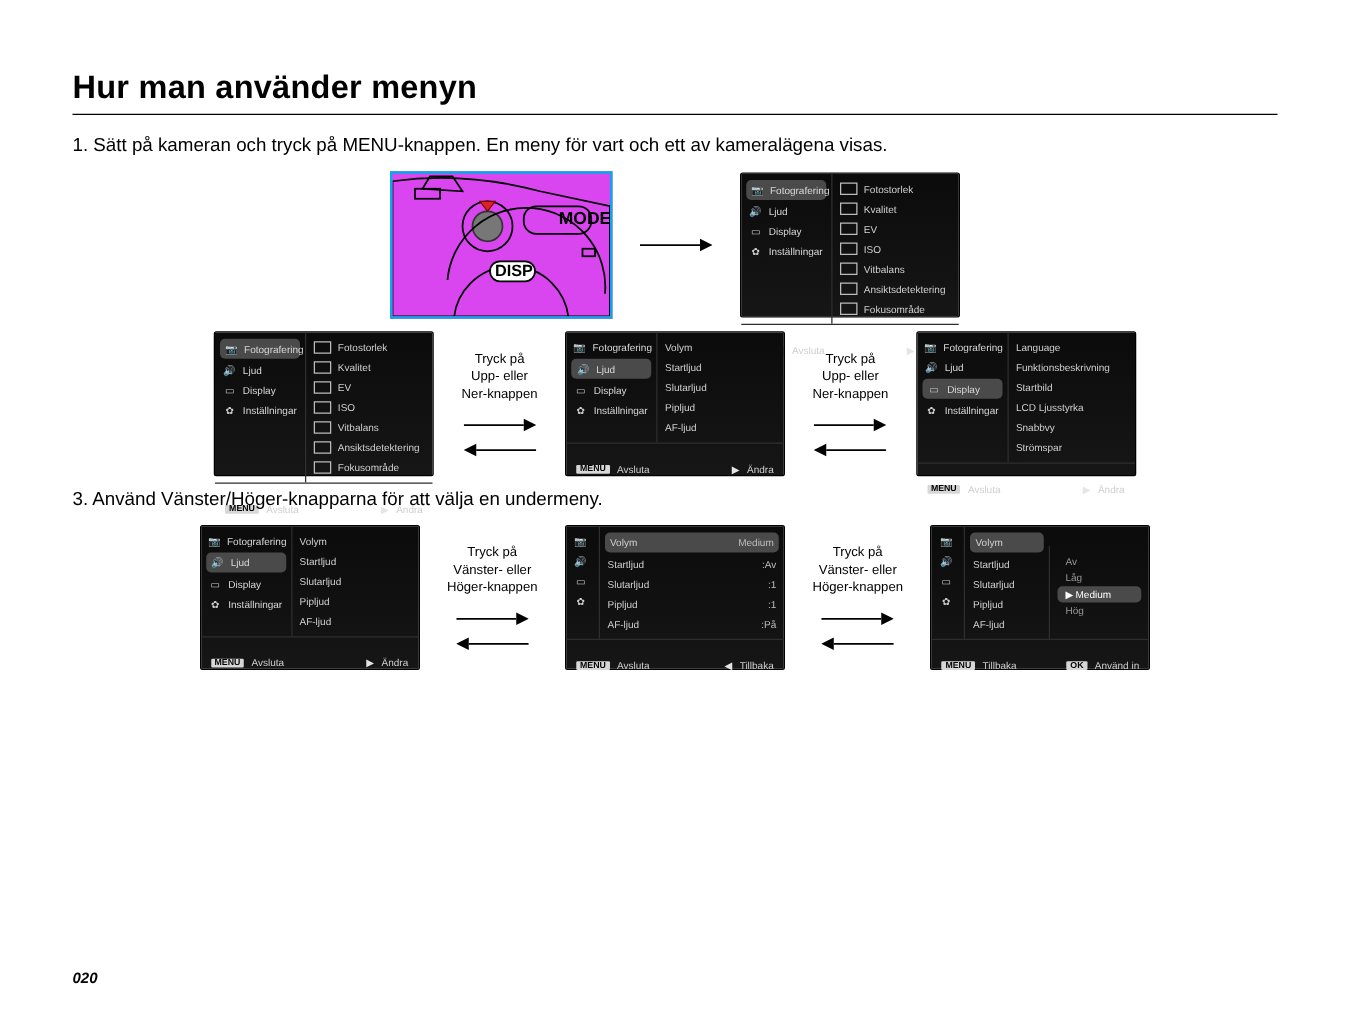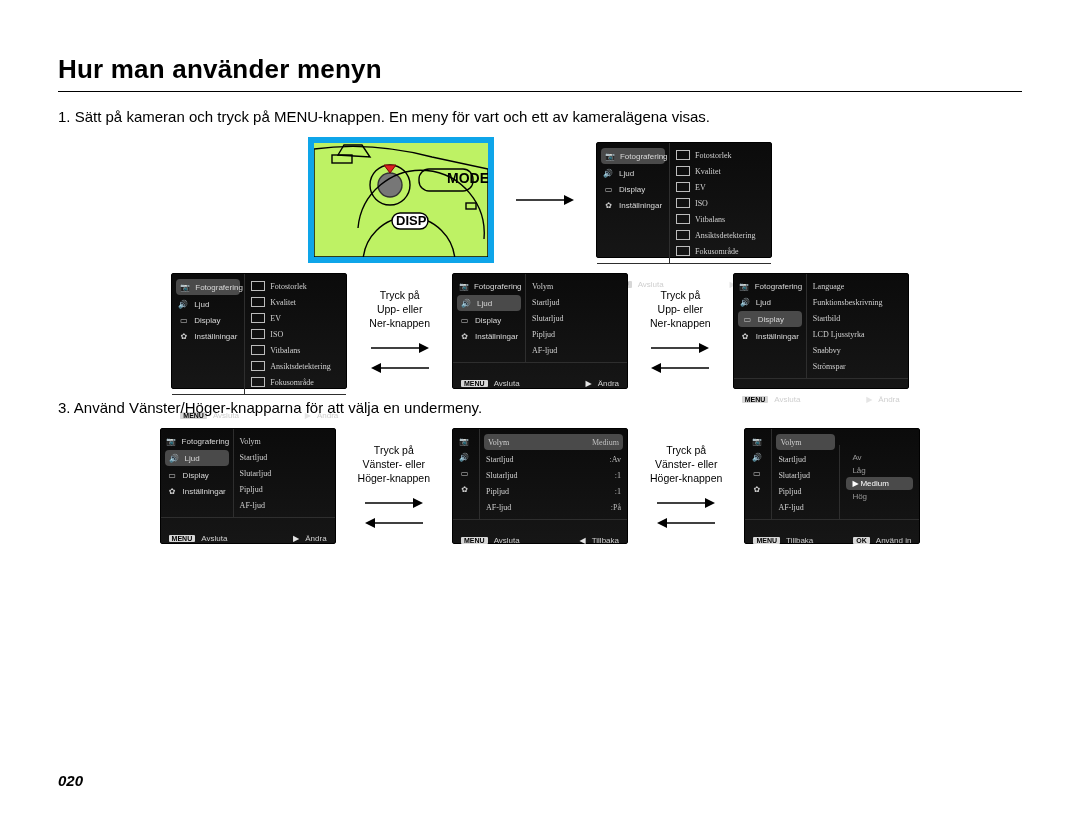--- a/index.html
+++ b/index.html
@@ -15,34 +15,34 @@
     width:var(--page-w); height:var(--page-h);
     box-sizing:border-box; padding:54px 58px 28px 58px;
     font-family:"Helvetica Neue",Arial,sans-serif; color:#000;
     position:relative;
   }
   .title{
     font-size:26px; font-weight:700; letter-spacing:0.2px;
     border-bottom:1.4px solid #000; padding-bottom:6px; margin-bottom:16px;
   }
   .step{font-size:15px; margin:10px 0 12px 0;}
-  .pnum{position:absolute; bottom:26px; left:58px; font-weight:700; font-style:italic; font-size:15px;}
+  .pnum{position:absolute; bottom:26px; left:58px; font-weight:700; font-style:italic; font-size:12px;}
 
   .row{display:flex; align-items:center; justify-content:center; gap:22px; margin-bottom:10px;}
   .row .between{font-size:10.5px; text-align:center; line-height:1.35;}
 
   
   .scr{
     width:174px; height:114px; background:linear-gradient(#0b0b0b,#161616);
     border:1px solid #000; border-radius:2px; display:flex; flex-direction:column;
     color:var(--scr-text); font-size:var(--fs-xs);
   }
   .scr-body{flex:1;display:flex;}
   .scr-left{width:72px; border-right:1px solid #2e2e2e; padding:4px 0;}
-  .scr-right{flex:1; padding:4px 0;font-family:Liberation Serif, serif;}
+  .scr-right{flex:1; padding:4px 0;}
   .scr-row{display:flex; align-items:center; gap:5px; padding:1px 6px; height:14px;}
   .scr-row.sel{background:var(--scr-sel); border-radius:4px; margin:1px 4px; padding:1px 4px;}
   .scr-row .ic{width:11px;height:11px;display:flex;align-items:center;justify-content:center;font-size:8px;color:#ccc;}
   .scr-row .bx{width:12px;height:8px;border:1px solid #bcbcbc;display:inline-block;}
   .scr-row .tx{white-space:nowrap;color:var(--scr-text);font-size:8px;}
   .scr-row.dim .tx{color:#777;}
   .scr-right .scr-row .tx{color:#d0d0d0;}
   .scr-right .val{margin-left:auto;color:#bfbfbf;font-size:8px;}
 
   .scr-footer{height:16px;border-top:1px solid #2e2e2e;display:flex;align-items:center;gap:6px;padding:16px 8px;font-size:8px;color:#cfcfcf;}
@@ -51,21 +51,21 @@
   .scr-footer .tri{font-size:8px;color:#e5e5e5;}
 
   
   .optlist{flex:1;padding:6px;}
   .optlist .opt{padding:2px 6px;font-size:8px;color:#999;}
   .optlist .opt.sel{background:var(--scr-sel);border-radius:4px;color:#fff;}
   .optlist .opt .pre{display:inline-block;width:8px;}
 
   
   .illus{
-    width:174px;height:114px;border:6px solid #0ea5e9;background:#bef264;position:relative;overflow:hidden;
+    width:174px;height:114px;border:2px solid #0ea5e9;background:#d946ef;position:relative;overflow:hidden;
   }
 
   
   .arrow-col{display:flex;flex-direction:column;gap:8px;align-items:center;}
   .arrow{width:58px;height:12px;display:flex;align-items:center;}
   .arrow svg{width:100%;height:100%;}
 
   .lab-col{display:flex;flex-direction:column;align-items:center;gap:12px;}
 
 </style>

